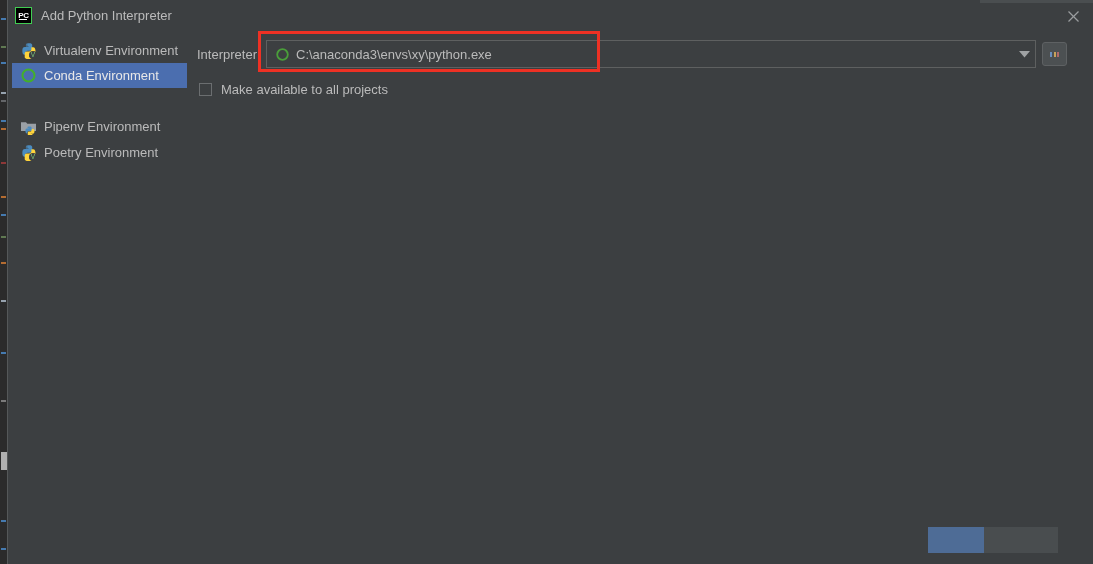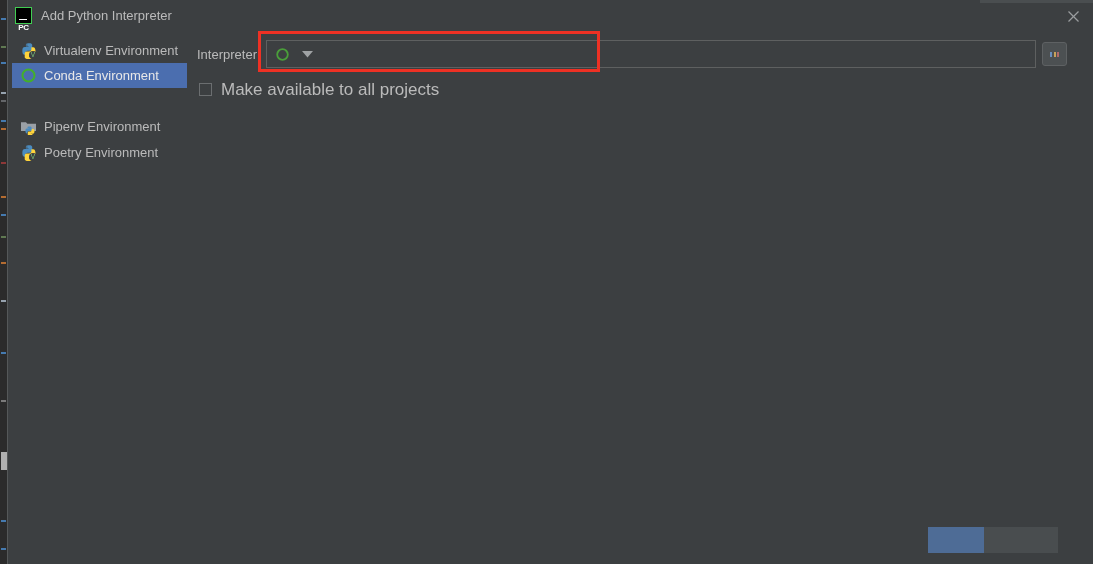--- a/index.html
+++ b/index.html
@@ -61,21 +61,21 @@
   .pc-logo {
     position: absolute;
     left: 7px; top: 7px;
     width: 17px; height: 17px;
     background: #000000;
     border: 1px solid #41cd52;
     box-sizing: border-box;
     display: flex;
     align-items: flex-start;
     justify-content: center;
-    padding-top: 15px;
+    padding-top: 3px;
   }
   .pc-logo span {
     color: #ffffff;
     font-size: 8px;
     font-weight: bold;
     letter-spacing: -0.3px;
     line-height: 9px;
     font-family: "Liberation Sans", sans-serif;
   }
   .pc-logo .underbar {
@@ -209,21 +209,21 @@
   .checkbox-box {
     width: 13px; height: 13px;
     border: 1px solid #6b6e70;
     background: #3c3f41;
     box-sizing: border-box;
     margin-right: 9px;
     flex: 0 0 13px;
   }
   .checkbox-label {
     color: #bbbbbb;
-    font-size: 17px;
+    font-size: 13px;
     line-height: 17px;
     white-space: nowrap;
   }
 
   
   .annot-box {
     position: absolute;
     left: 258px; top: 31px;
     width: 342px; height: 41px;
     border: 3px solid #ee3124;
@@ -358,20 +358,21 @@
   </div>
 
   <div class="field-label">Interpreter:</div>
 
   <div class="combo">
     <span class="combo-conda-icon">
       <svg width="15" height="15" viewBox="0 0 15 15" aria-hidden="true">
         <circle cx="7.5" cy="7.5" r="5.3" fill="none" stroke="#4a9e3a" stroke-width="1.8"></circle>
       </svg>
     </span>
+    <span class="combo-value">C:\anaconda3\envs\xy\python.exe</span>
     <span class="combo-arrow">
       <svg width="11" height="7" viewBox="0 0 11 7" aria-hidden="true">
         <polygon points="0,0 11,0 5.5,6.5" fill="#9fa2a4"></polygon>
       </svg>
     </span>
   </div>
 
   <div class="browse-btn">
     <span class="dots">
       <i style="background:#6a8fc0;"></i>

